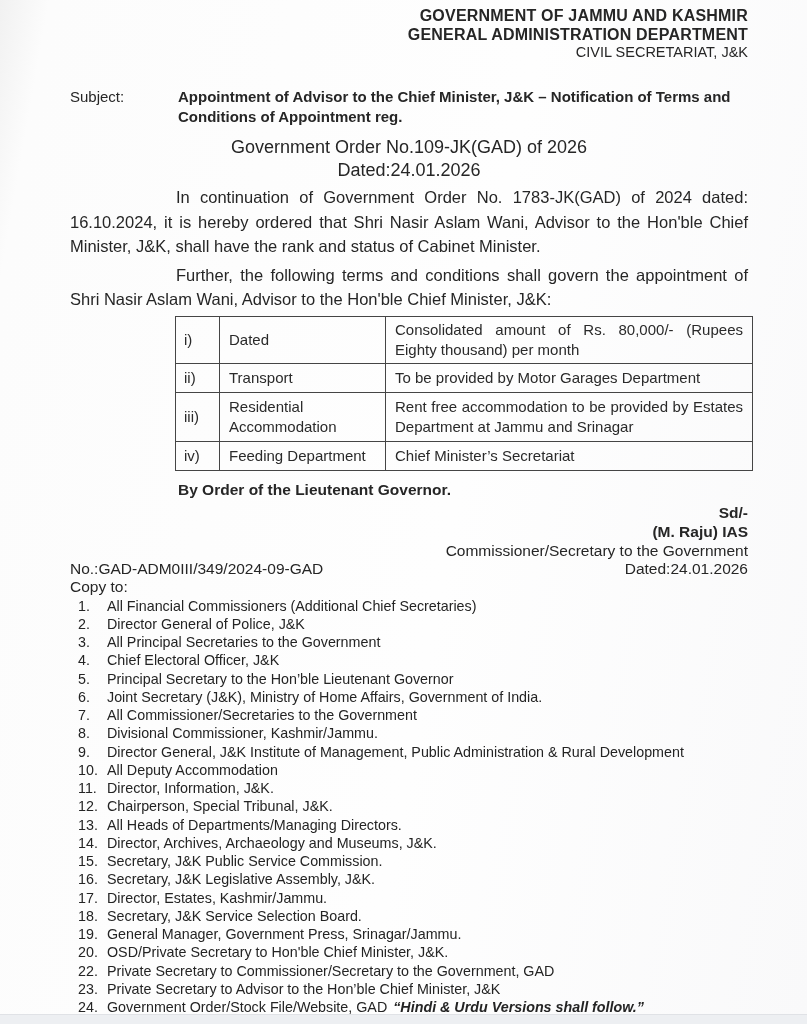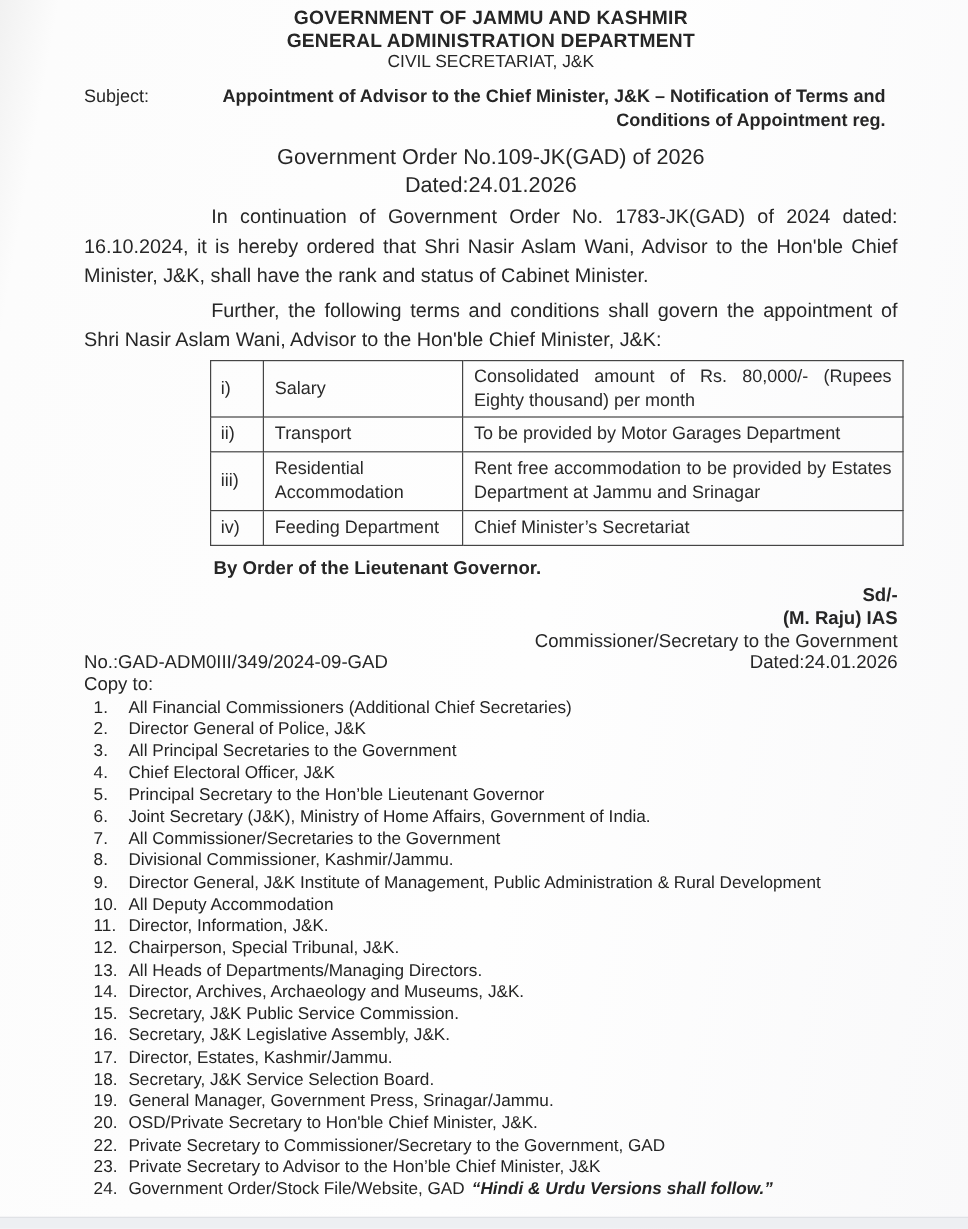--- a/index.html
+++ b/index.html
@@ -8,27 +8,27 @@
     font-family:"Liberation Sans","DejaVu Sans",sans-serif;
     background:#e9e9e9;
   }
   .page{
     position:relative;width:807px;height:1024px;overflow:hidden;
     box-sizing:border-box;padding:6px 59px 0 70px;
     background:linear-gradient(100deg,#f1f1f1 0%,#fcfcfc 5%,#fefefe 55%,#f9f9fa 100%);
     color:#262626;
   }
   
-  .doc-header{text-align:center;margin-bottom:10px;}
+  .doc-header{text-align:right;margin-bottom:26px;}
   .h1{font-size:16px;font-weight:bold;line-height:19px;letter-spacing:.2px;}
   .h2{font-size:14.5px;line-height:17px;}
   
   .subject-row{display:flex;margin-bottom:9px;}
   .subject-label{font-size:15px;width:108px;flex:none;padding-top:1px;}
-  .subject-text{font-size:15px;font-weight:bold;line-height:20px;max-width:560px;text-align:right;}
+  .subject-text{font-size:15px;font-weight:bold;line-height:20px;max-width:560px;}
   
   .order-heading{text-align:center;font-size:18px;font-weight:normal;line-height:23px;margin-bottom:3px;}
   
   .body-para{
     font-size:16.5px;line-height:24.5px;text-align:justify;
     text-indent:106px;margin:0 0 4px 0;
   }
   
   .terms-table{
     border-collapse:collapse;margin-left:105px;width:578px;
@@ -79,21 +79,21 @@
     <div>Dated:24.01.2026</div>
   </div>
 
   <p class="body-para">In continuation of Government Order No. 1783-JK(GAD) of 2024 dated: 16.10.2024, it is hereby ordered that Shri Nasir Aslam Wani, Advisor to the Hon'ble Chief Minister, J&amp;K, shall have the rank and status of Cabinet Minister.</p>
   <p class="body-para">Further, the following terms and conditions shall govern the appointment of Shri Nasir Aslam Wani, Advisor to the Hon'ble Chief Minister, J&amp;K:</p>
 
   <table class="terms-table">
     <tbody>
     <tr>
       <td class="c-num">i)</td>
-      <td class="c-item">Salary</td>
+      <td class="c-item">Dated</td>
       <td class="c-detail">Consolidated amount of Rs. 80,000/- (Rupees Eighty thousand) per month</td>
     </tr>
 
     <tr>
       <td class="c-num">ii)</td>
       <td class="c-item">Transport</td>
       <td class="c-detail">To be provided by Motor Garages Department</td>
     </tr>
 
     <tr>

